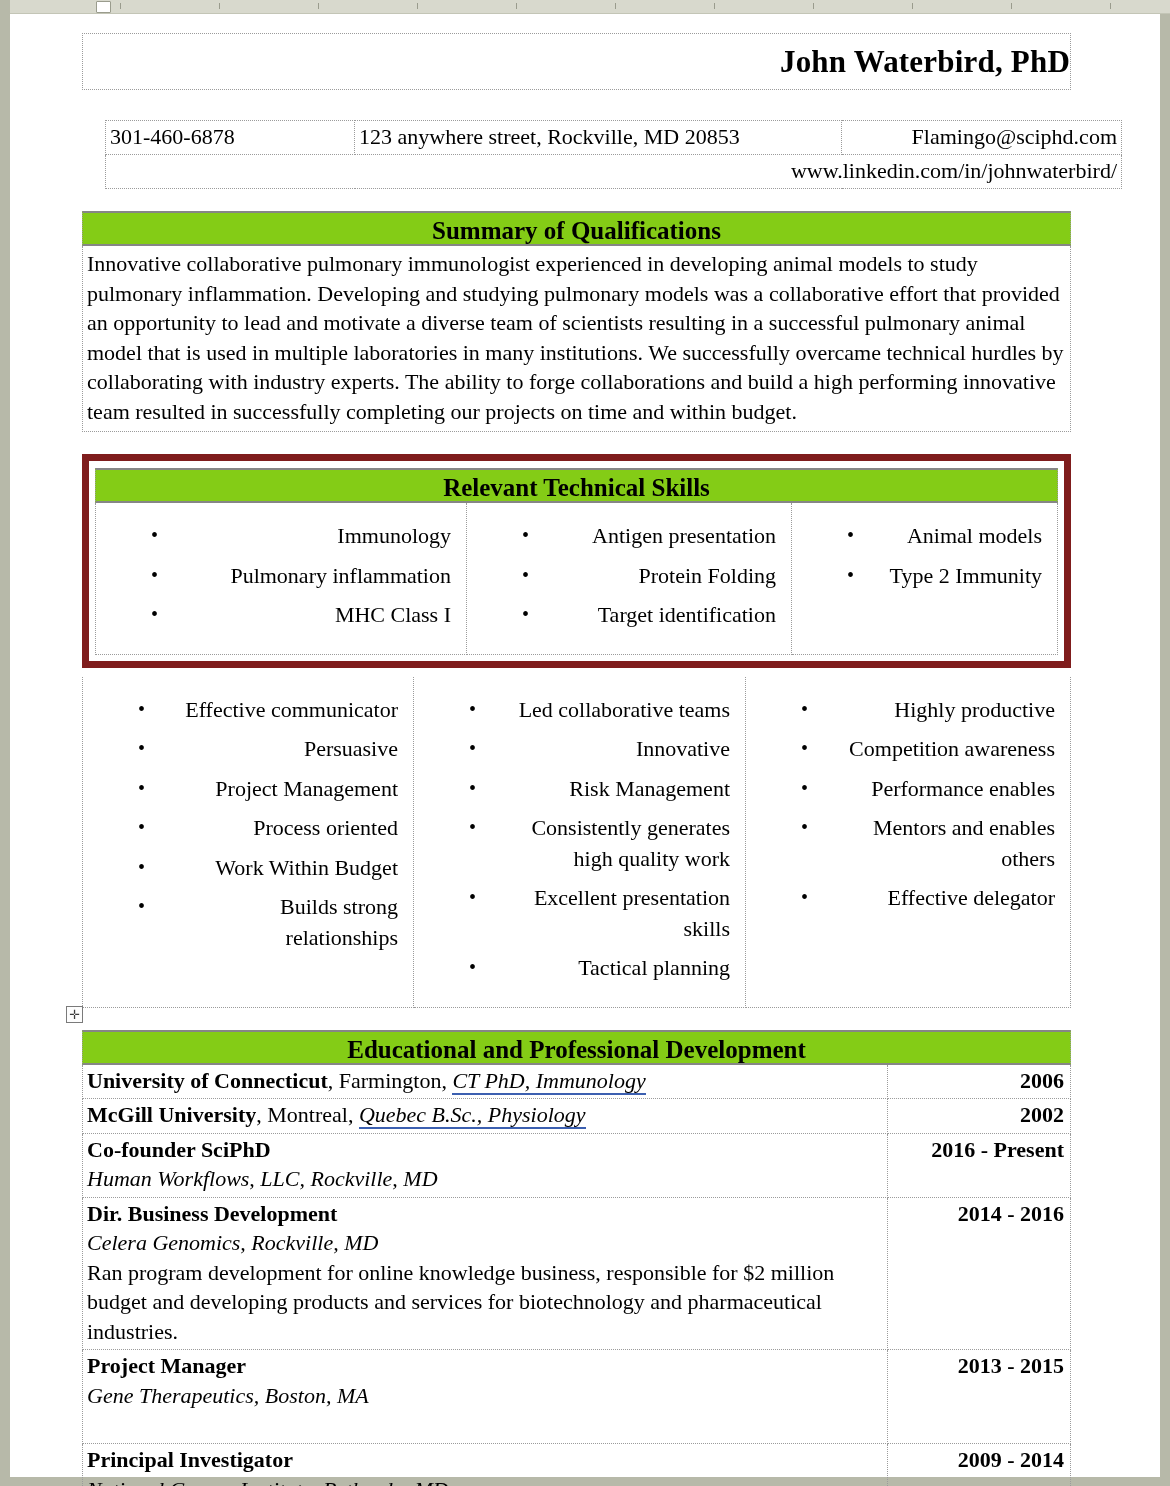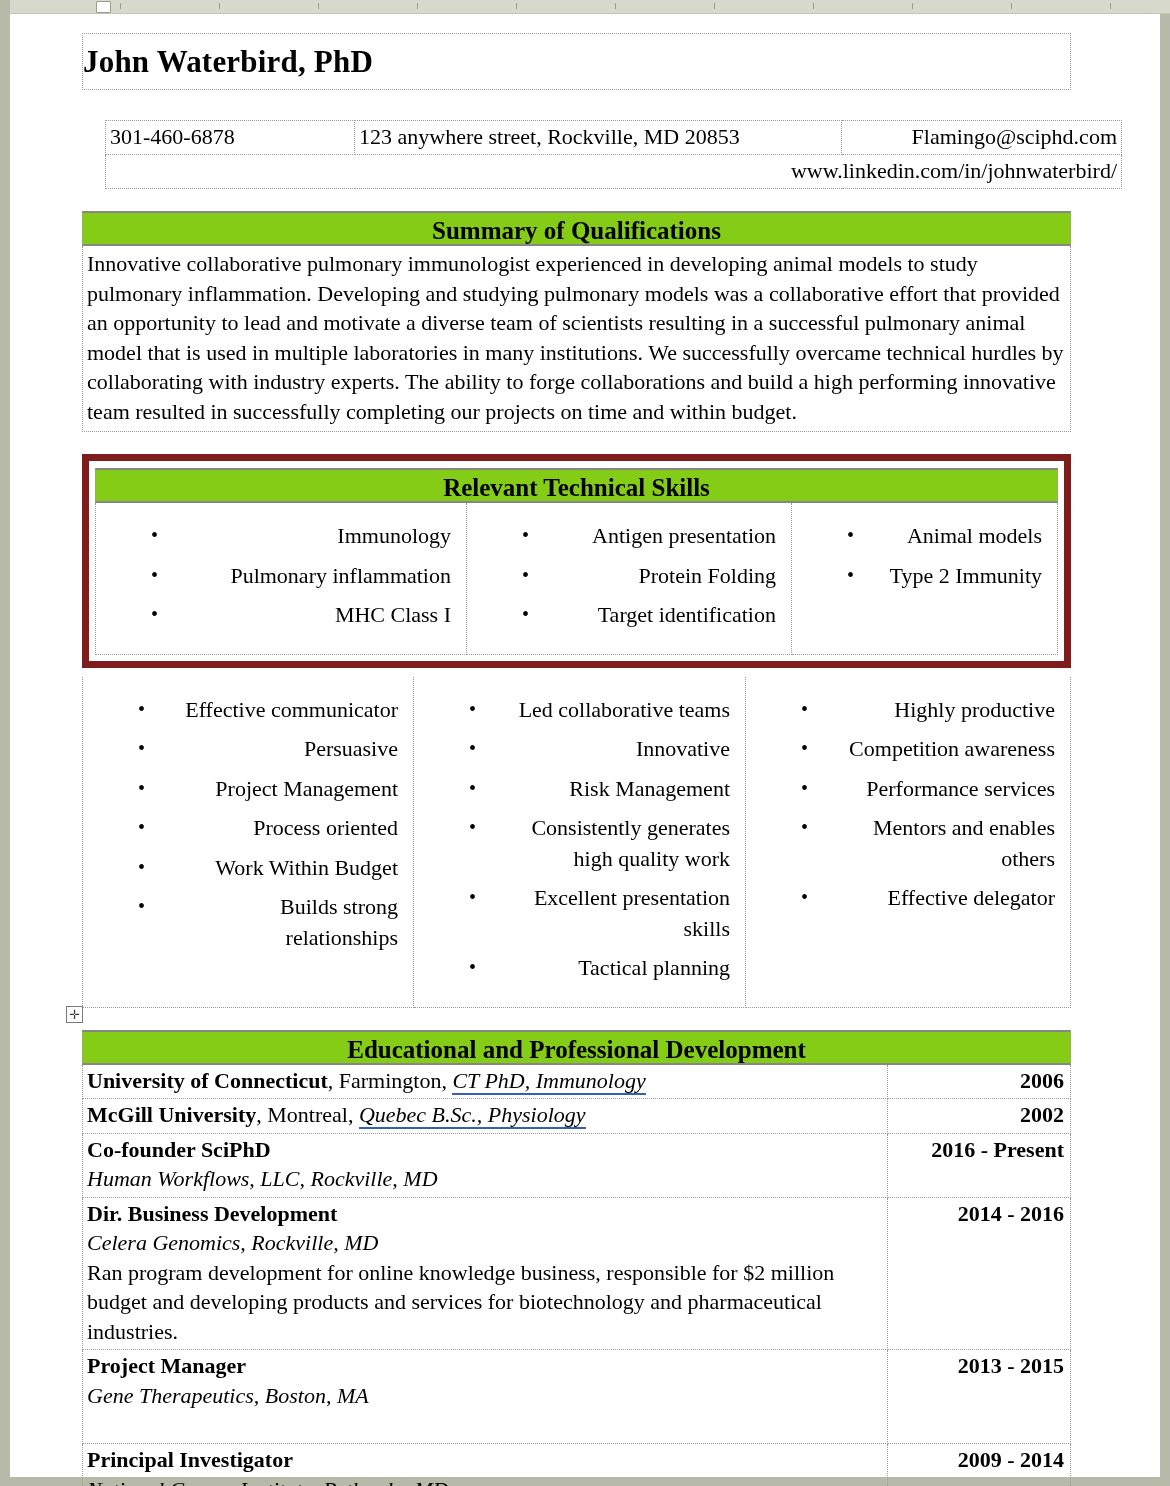--- a/index.html
+++ b/index.html
@@ -72,21 +72,21 @@
   }
   .tbl td {
     border: 1px dotted #9b9b9b;
     padding: 0;
     vertical-align: top;
   }
 
   
   #name-table td {
     height: 55px;
-    text-align: left;
+    text-align: right;
     vertical-align: middle;
     font-family: Liberation Serif, serif;
   }
   .name-text {
     font-size: 31px;
     font-weight: bold;
     letter-spacing: 0.2px;
   }
 
   
@@ -320,21 +320,21 @@
                   <li>Risk Management</li>
                   <li>Consistently generates high quality work</li>
                   <li>Excellent presentation skills</li>
                   <li>Tactical planning</li>
                 </ul>
           </td>
           <td>
             <ul class="bul">
                   <li>Highly productive</li>
                   <li>Competition awareness</li>
-                  <li>Performance services</li>
+                  <li>Performance enables</li>
                   <li>Mentors and enables others</li>
                   <li>Effective delegator</li>
                 </ul>
           </td>
         </tr>
       </tbody>
         </table>
     </div>
 
     <div id="edu-wrap">

